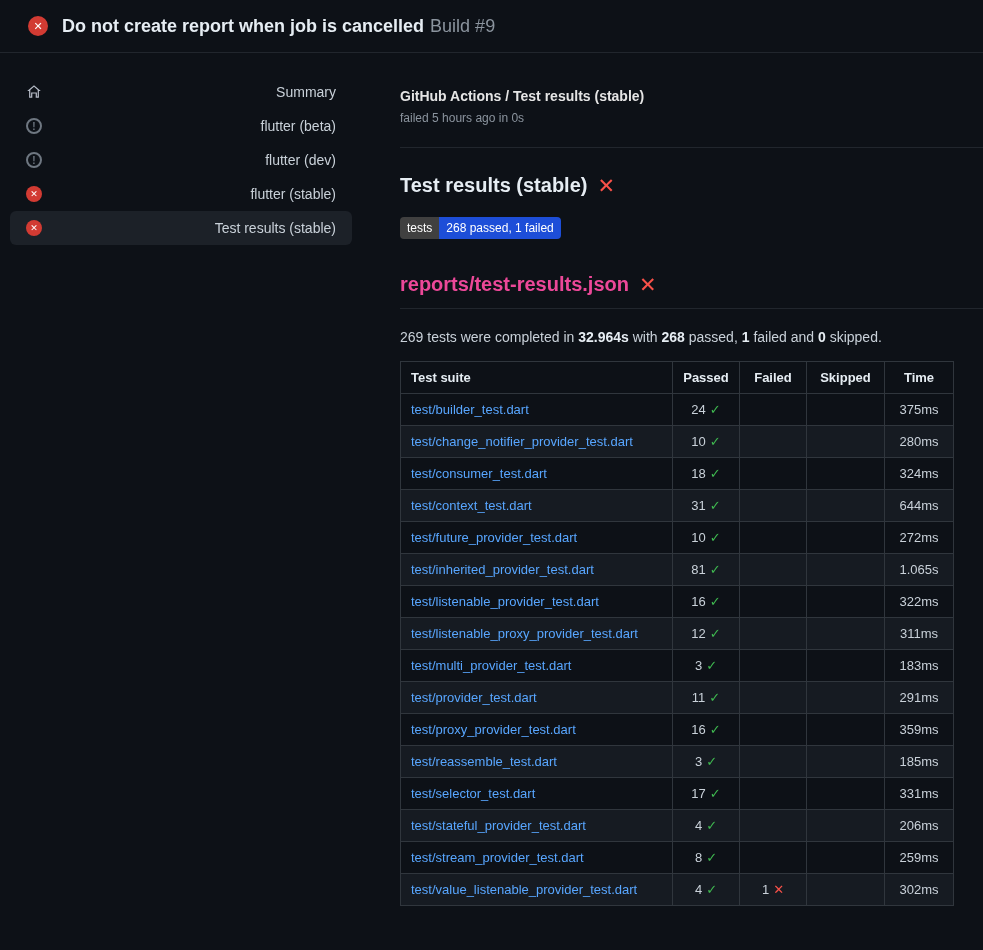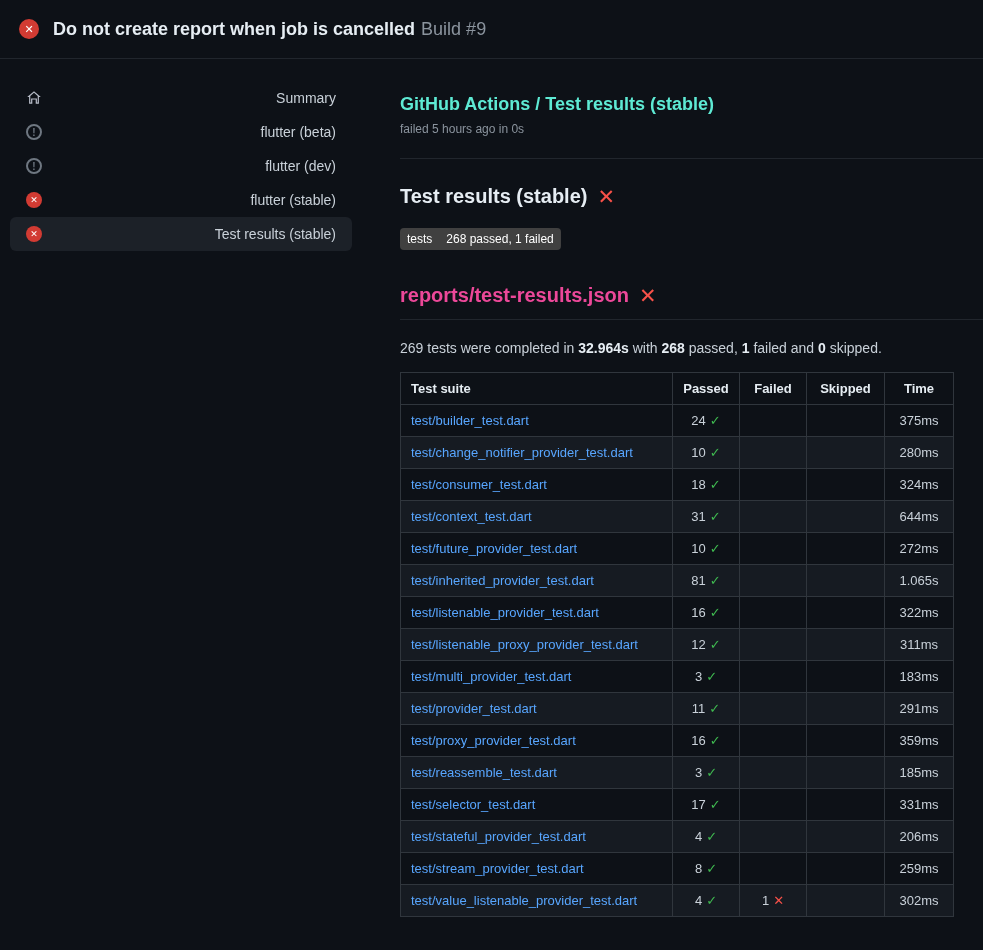--- a/index.html
+++ b/index.html
@@ -8,21 +8,21 @@
     background: #0d1117;
     color: #c9d1d9;
     font-family: "Liberation Sans", "DejaVu Sans", sans-serif;
     font-size: 14px;
     overflow: hidden;
   }
 
   
   .build-header {
     display: flex; align-items: center; gap: 14px;
-    height: 59px; padding: 0 19px;
+    height: 53px; padding: 0 28px;
     border-bottom: 1px solid #21262d;
   }
   .circle-x {
     width: 20px; height: 20px; border-radius: 50%;
     background: #d23b33; color: #ffffff;
     display: inline-flex; align-items: center; justify-content: center;
     font-size: 11px; font-weight: bold; flex: 0 0 auto;
   }
   .circle-x::before { content: "✕"; }
   .build-title { font-size: 18px; font-weight: bold; color: #e6edf3; }
@@ -52,36 +52,36 @@
   .icon-failed::before { content: "✕"; }
   .icon-neutral {
     width: 16px; height: 16px; border-radius: 50%;
     border: 2px solid #6e7781; color: #6e7781;
     font-size: 10px; font-weight: bold;
   }
   .icon-neutral::before { content: "!"; }
 
   
   .main { flex: 1 1 auto; padding: 35px 31px 0 20px; }
-  .breadcrumb { font-weight: bold; color: #5eead4; font-size: 18px; }
+  .breadcrumb { font-weight: bold; color: #e5e5e5; font-size: 14px; }
   .meta { color: #8b949e; font-size: 12px; margin-top: 7px; }
   .divider { border: none; border-top: 1px solid #21262d; margin: 22px -31px 0 0; }
 
   .section-title {
     margin-top: 26px; font-size: 20px; font-weight: bold; color: #e6edf3;
     display: flex; align-items: center; gap: 10px;
   }
   .heading-x { color: #f85149; font-size: 21px; font-weight: bold; line-height: 1; }
 
   .badge {
     display: inline-flex; margin-top: 20px; font-size: 12px;
     border-radius: 4px; overflow: hidden; line-height: 1;
   }
   .badge-label { background: #404040; color: #ffffff; padding: 5px 7px; }
-  .badge-value { background: #404040; color: #ffffff; padding: 5px 7px; }
+  .badge-value { background: #1d4ed8; color: #ffffff; padding: 5px 7px; }
 
   .report-title {
     margin-top: 34px; padding-bottom: 12px;
     border-bottom: 1px solid #21262d;
     font-size: 20px; font-weight: bold; color: #58a6ff;
     display: flex; align-items: center; gap: 10px;
     margin-right: -31px;
   }
   .report-title a { color: #ec4899; text-decoration: none; }
 

